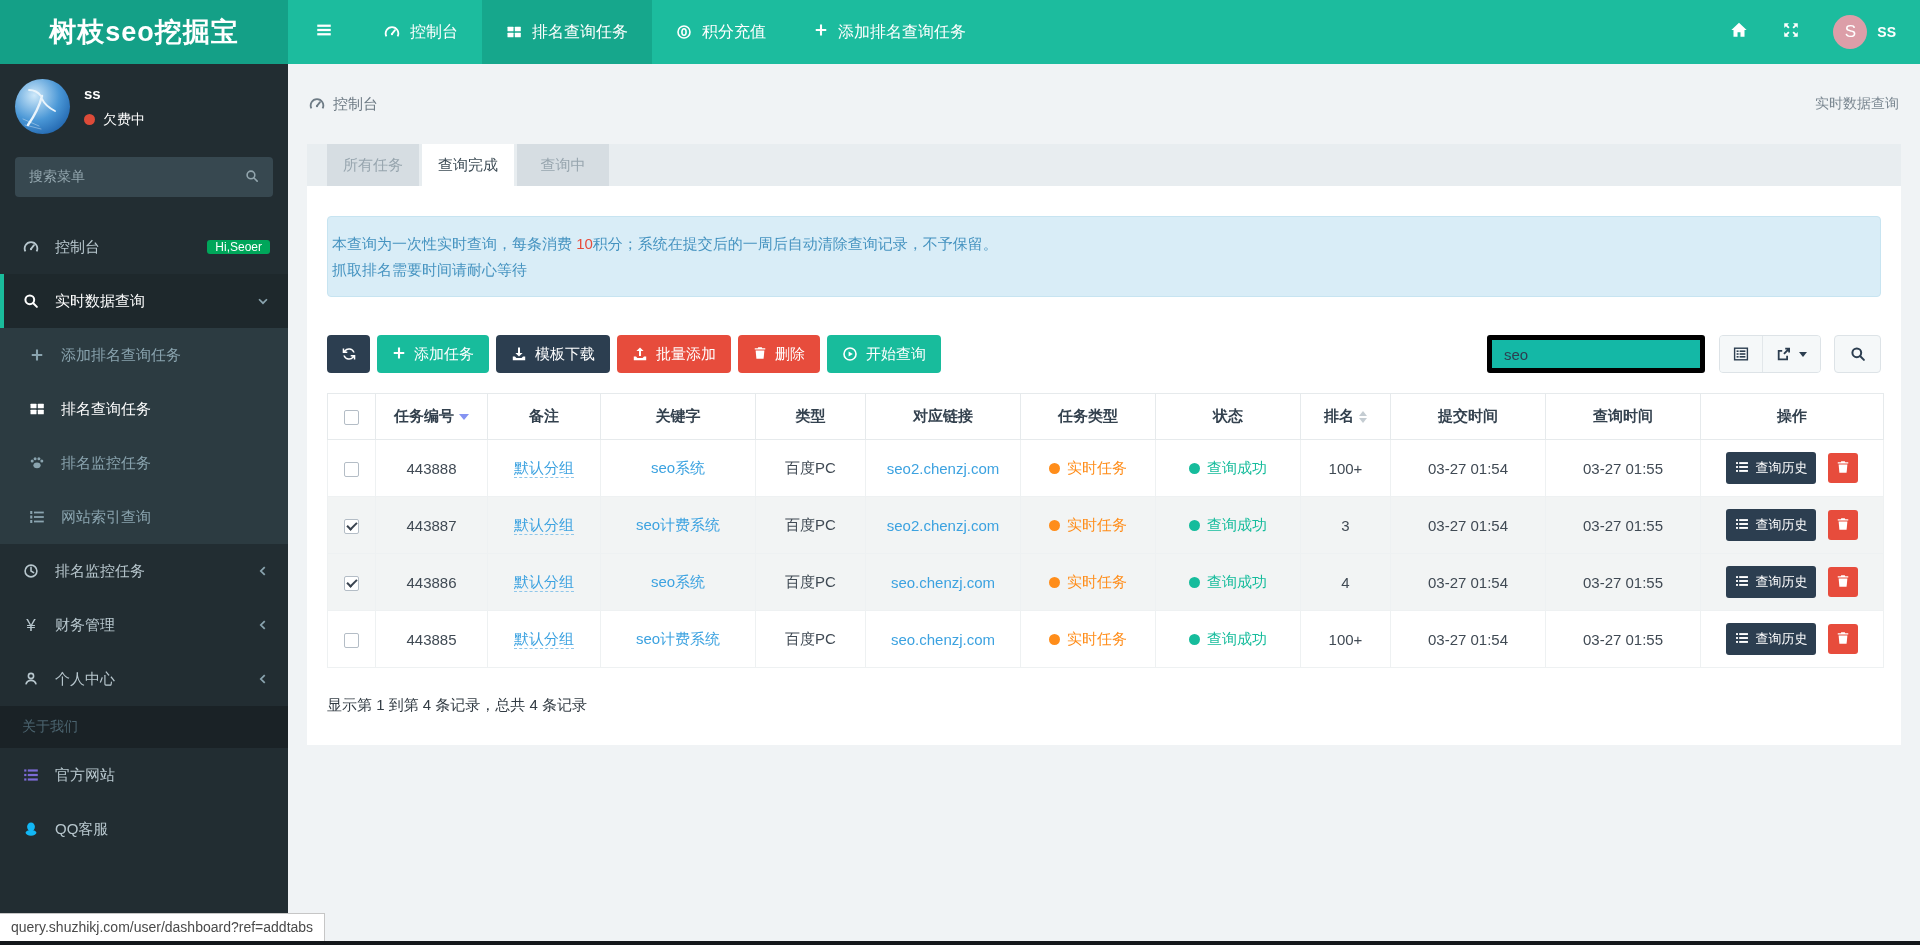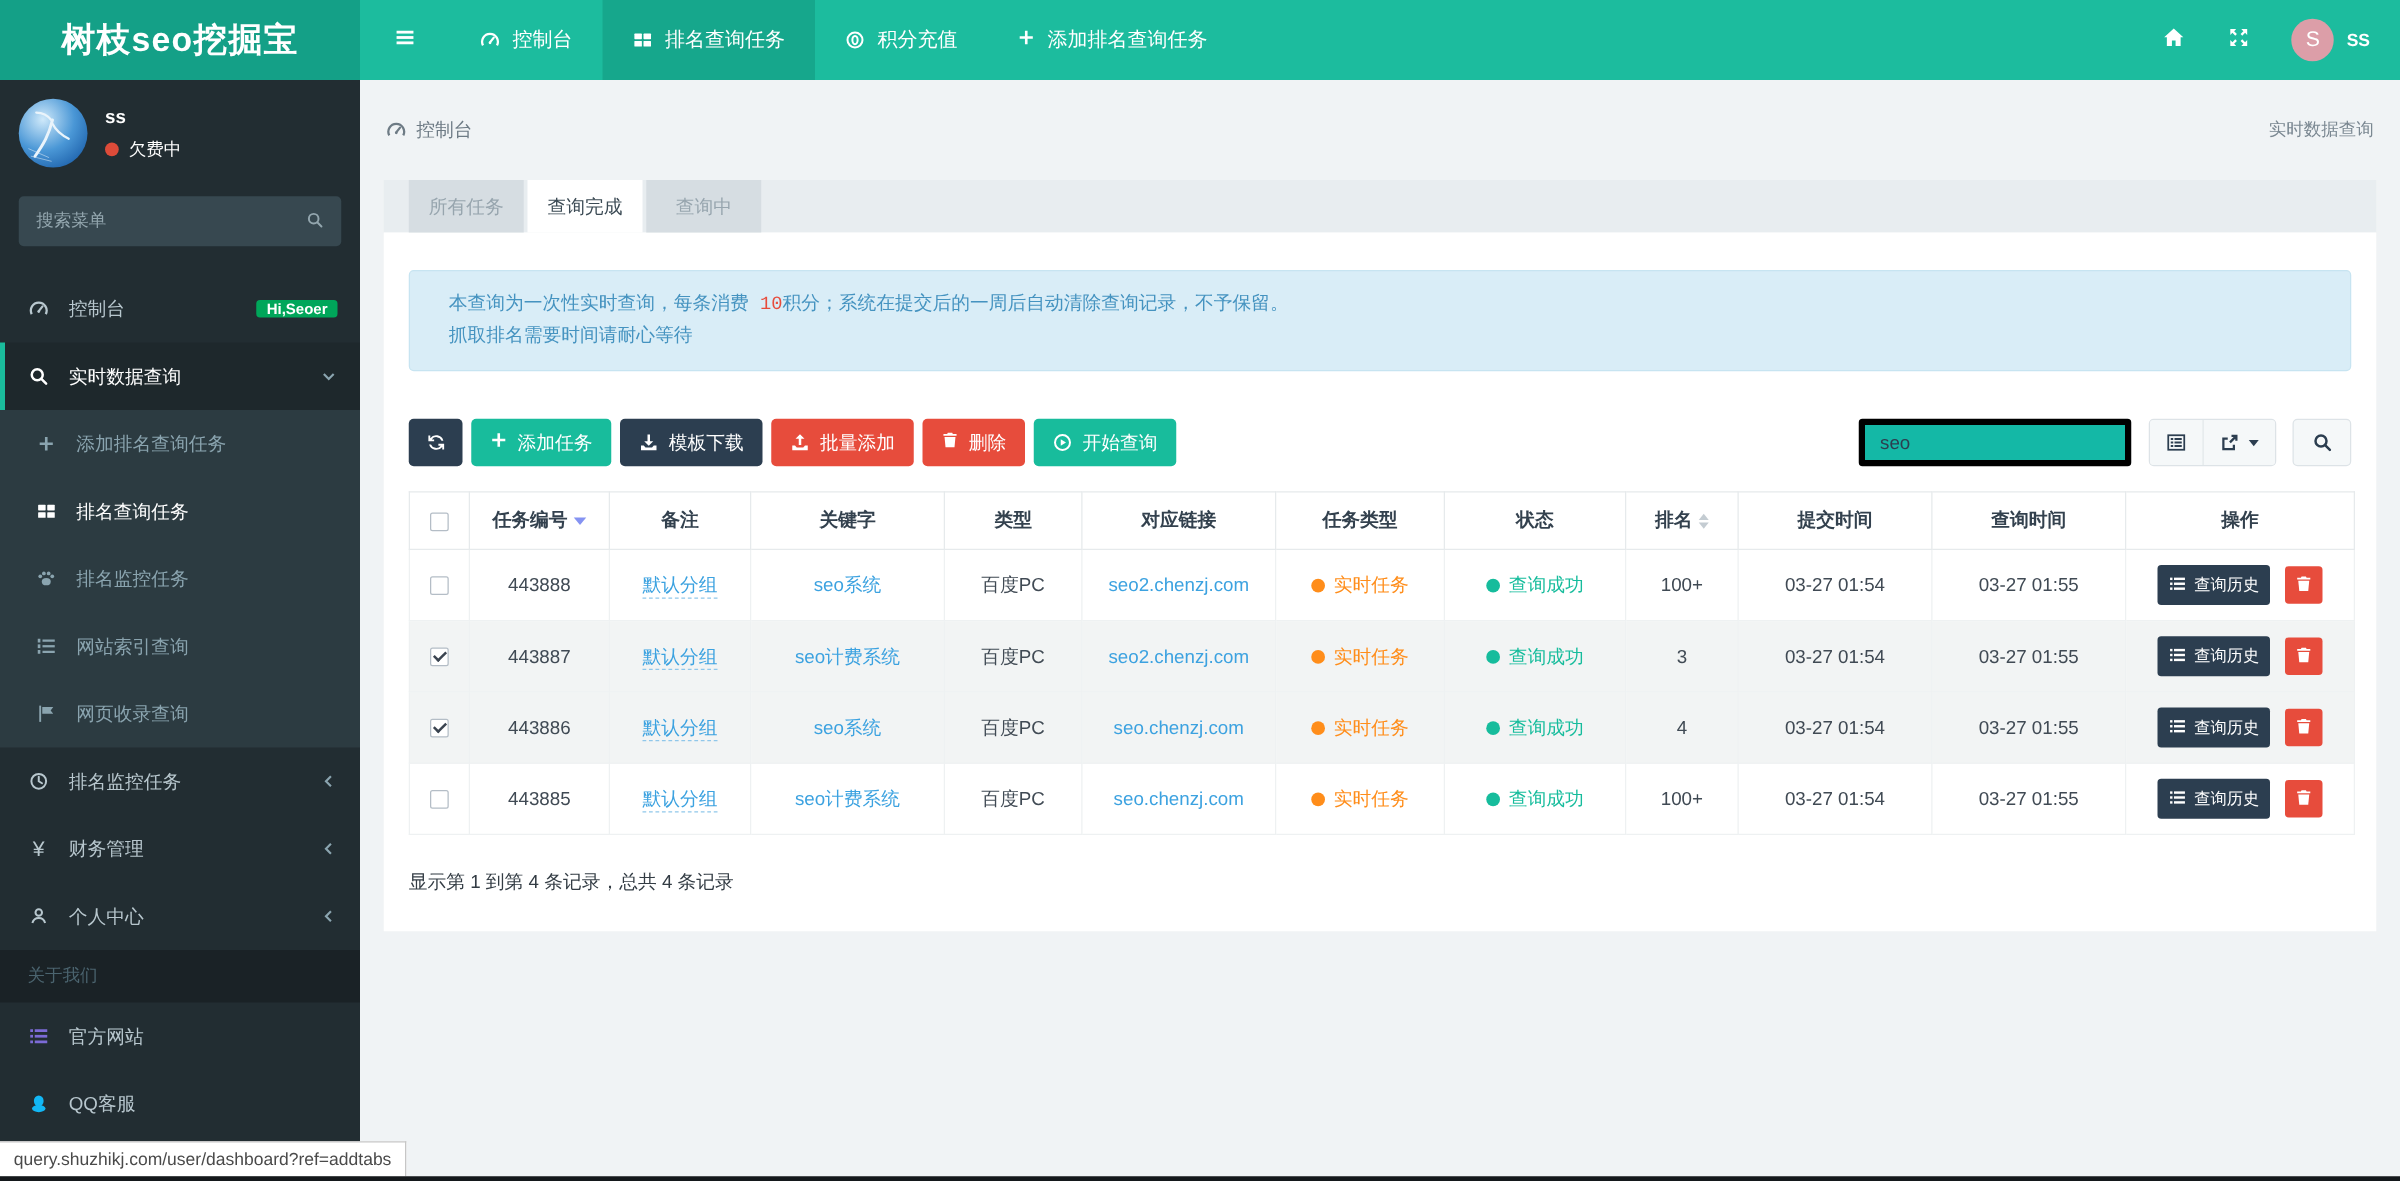--- a/index.html
+++ b/index.html
@@ -33,42 +33,42 @@
   .user-name { font-size:15px; font-weight:bold; color:#fff; margin-bottom:9px; }
   .user-status { font-size:14px; color:#fff; display:flex; align-items:center; gap:8px; }
   .dot-red { width:11px; height:11px; border-radius:50%; background:#dd4b39; flex:0 0 11px; }
 
   .side-search { margin:9px 15px 0; background:#374850; border-radius:4px; height:40px; display:flex; align-items:center; justify-content:space-between; padding:0 14px; color:#93a6ae; font-size:14px; cursor:text; }
 
   .menu { list-style:none; margin-top:23px; }
   .menu-item { height:54px; display:flex; align-items:center; gap:13px; padding:0 18px 0 16px; border-left:4px solid transparent; color:#b8c7ce; font-size:15px; cursor:pointer; }
   .mi-icon { width:22px; display:flex; justify-content:center; align-items:center; }
   .menu-item.active-parent { background:#1e282c; border-left-color:#1abc9c; color:#fff; }
-  .badge-green { margin-left:auto; background:#00a65a; color:#fff; font-size:12px; font-weight:bold; padding:0 8px; border-radius:3px; }
+  .badge-green { margin-left:auto; background:#00a65a; color:#fff; font-size:12px; font-weight:normal; padding:0 8px; border-radius:3px; }
   .chev { margin-left:auto; color:#8aa4af; display:flex; }
   .submenu { list-style:none; background:#2c3b41; }
   .submenu .menu-item { color:#8aa4af; padding-left:26px; border-left:none; }
   .submenu .menu-item.active-sub { color:#fff; }
   .menu-section { background:#1a2226; color:#4b646f; font-size:14px; padding:12px 22px 12px 22px; }
   .yen-glyph { font-size:17px; line-height:1; }
   .ic-purple { color:#7c6bd6; }
 
   
   .main { position:absolute; left:288px; top:64px; right:0; bottom:4px; background:#f0f3f5; overflow:hidden; }
   .breadcrumb-row { height:80px; display:flex; align-items:center; justify-content:space-between; padding:0 21px 0 21px; color:#6e7b85; font-size:15px; }
   .bc-left { display:flex; align-items:center; gap:8px; }
   .bc-right { color:#7a8791; font-size:14px; }
 
   .panel-wrap { margin:0 19px; }
   .tabs-strip { background:#e8edf0; height:42px; display:flex; padding-left:20px; }
   .tab { width:92px; display:flex; align-items:center; justify-content:center; font-size:15px; color:#97a5ae; background:#d6dde2; margin-right:3px; cursor:pointer; }
   .tab.active { background:#fff; color:#3b4a54; }
 
   .panel { background:#fff; padding:30px 20px 30px; }
-  .alert { background:#d9edf7; border:1px solid #c7e4f1; border-radius:4px; padding:14px 31px; color:#4593c0; font-size:15px; line-height:1.7;font-family:Liberation Mono, monospace; }
+  .alert { background:#d9edf7; border:1px solid #c7e4f1; border-radius:4px; padding:14px 4px; color:#4593c0; font-size:15px; line-height:1.7; }
   .alert .hl { color:#e74c3c; }
 
   .toolbar { margin-top:38px; display:flex; align-items:center; }
   .btn { height:38px; border:none; border-radius:4px; color:#fff; font-size:15px; display:inline-flex; align-items:center; gap:8px; padding:0 15px; margin-right:7px; cursor:pointer; font-family:inherit; }
   .btn-dark { background:#2c3e50; }
   .btn-green { background:#18bc9c; }
   .btn-red { background:#e74c3c; }
   .btn-sq { width:43px; padding:0; justify-content:center; }
   .toolbar-right { margin-left:auto; display:flex; align-items:center; }
   .search-input { width:218px; height:38px; border:5px solid #000000; border-radius:3px; padding:0 12px; font-size:15px; color:#2c3e50; background:#14b8a6; font-family:inherit; }
@@ -274,29 +274,20 @@
             <svg class="ic" viewBox="0 0 16 16" fill="currentColor">
                 <rect x="1.2" y="2" width="2.1" height="3"></rect>
                 <rect x="1.2" y="6.5" width="2.1" height="3"></rect>
                 <rect x="1.2" y="11" width="2.1" height="3"></rect>
                 <rect x="5" y="2.6" width="9.8" height="1.8"></rect>
                 <rect x="5" y="7.1" width="9.8" height="1.8"></rect>
                 <rect x="5" y="11.6" width="9.8" height="1.8"></rect>
               </svg>
           </span>
           <span>网站索引查询</span>
-        </li>
-        <li class="menu-item">
-          <span class="mi-icon">
-            <svg class="ic" viewBox="0 0 16 16" fill="currentColor">
-                <rect x="2.4" y="1.5" width="1.5" height="13"></rect>
-                <path d="M4.8 2.6h8.8l-2.1 2.7 2.1 2.7H4.8z"></path>
-              </svg>
-          </span>
-          <span>网页收录查询</span>
         </li>
       </ul>
     </li>
     <li class="menu-item">
       <span class="mi-icon">
         <svg class="ic" viewBox="0 0 16 16" fill="none" stroke="currentColor" stroke-width="1.6">
             <circle cx="8" cy="8" r="5.9"></circle>
             <path d="M8 4.4V8l2.6 1.6" stroke-linecap="round"></path>
           </svg>
       </span>

